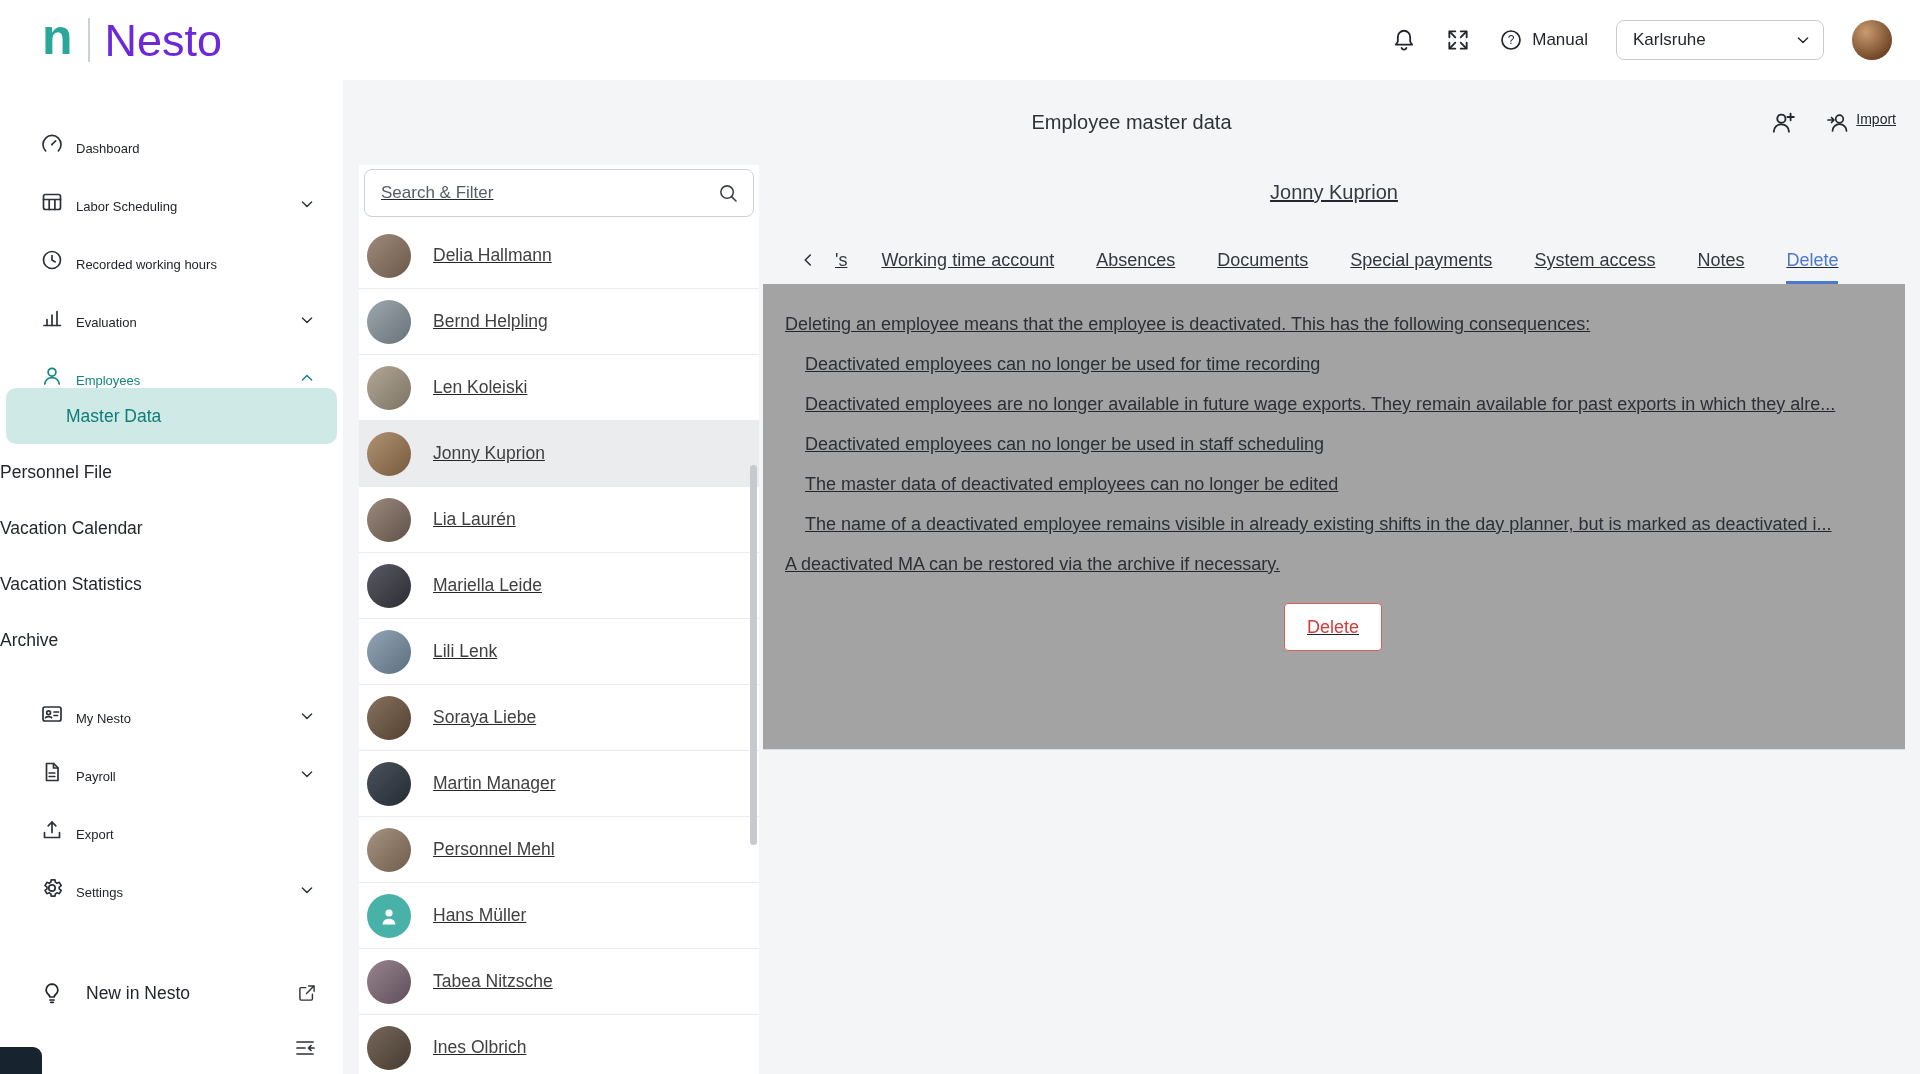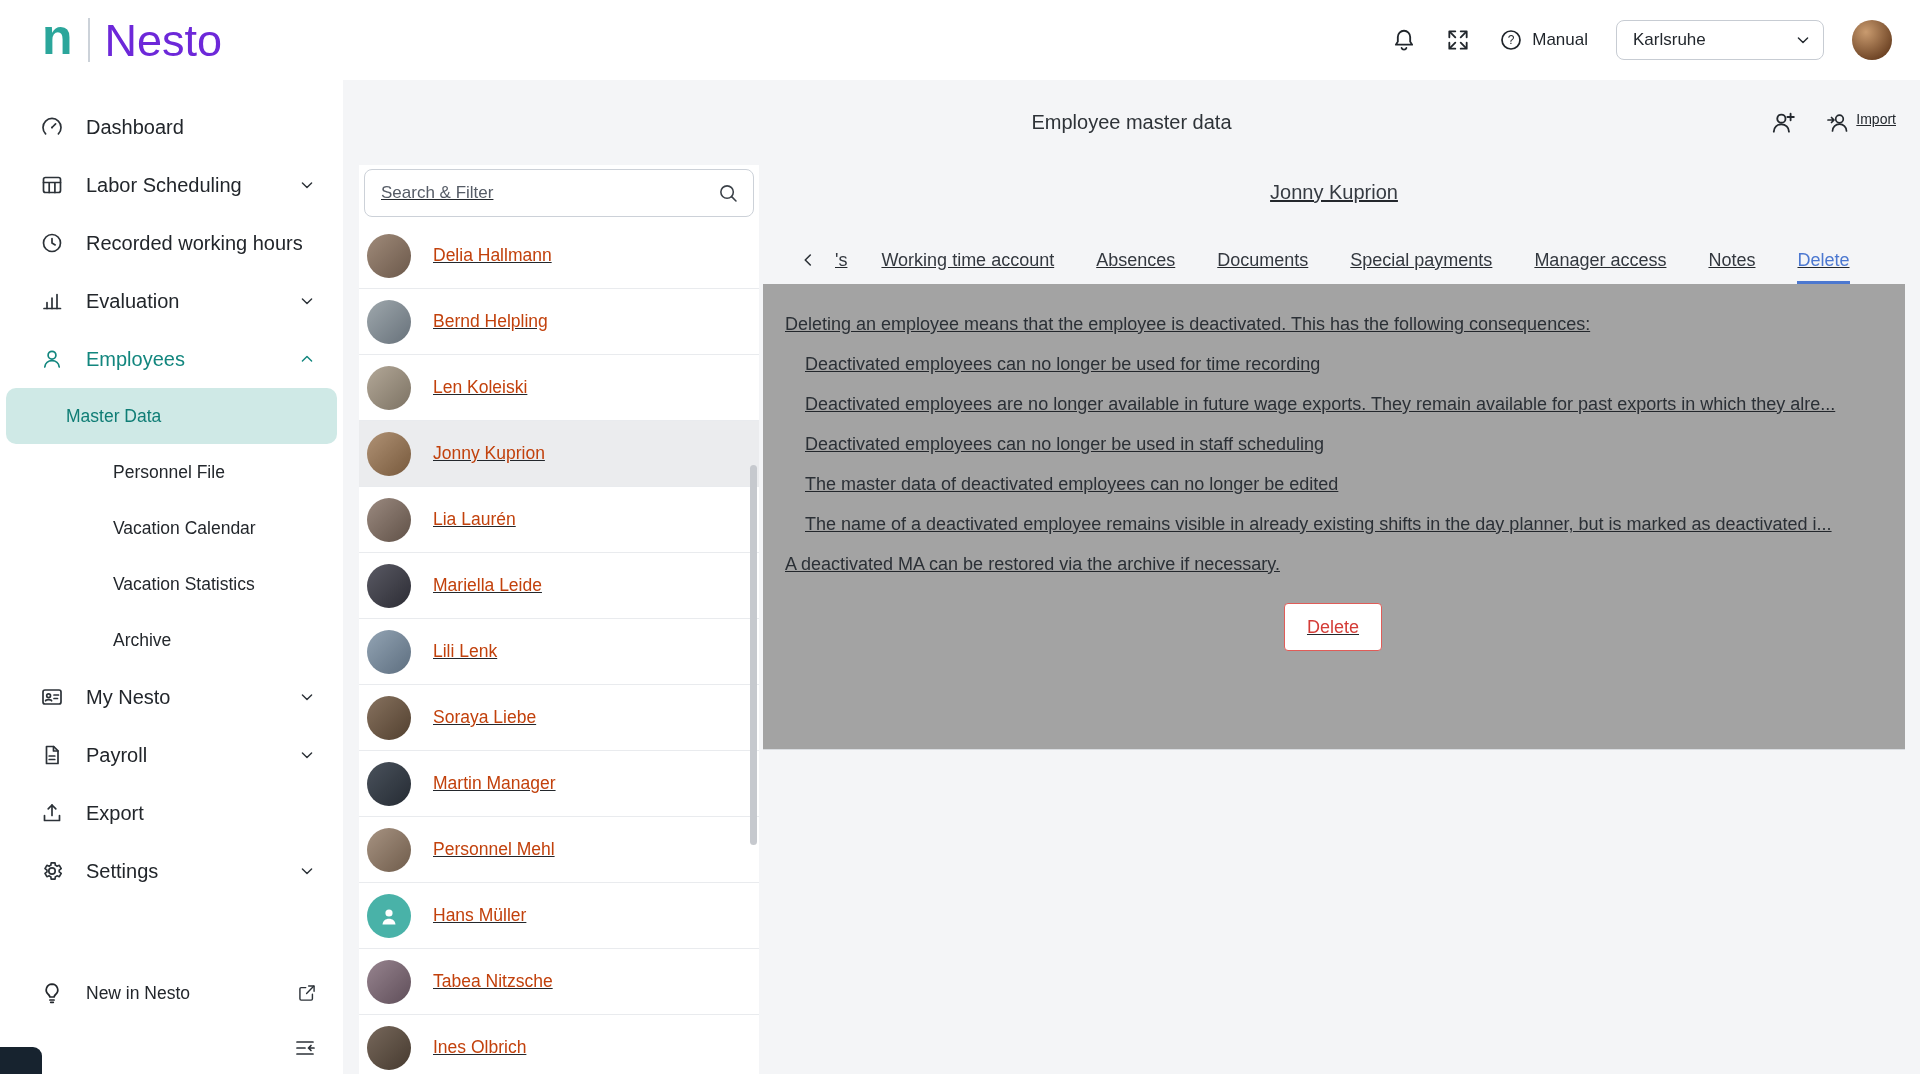--- a/index.html
+++ b/index.html
@@ -21,25 +21,25 @@
   .logo-name { font-size:45px; font-weight:500; color:#6d28d9; line-height:1; }
   .topbar-right { display:flex; align-items:center; gap:28px; }
   .top-icon { color:#21262c; cursor:pointer; }
   .manual { display:flex; align-items:center; gap:9px; font-size:17px; color:#1f242a; cursor:pointer; }
   .loc-select { width:208px; height:40px; border:1px solid #c7ccd3; border-radius:8px; background:#fff; display:flex; align-items:center; justify-content:space-between; padding:0 10px 0 16px; font-size:17px; color:#23282e; cursor:pointer; }
   .avatar-top { width:40px; height:40px; border-radius:50%; background:radial-gradient(circle at 35% 30%, #c99b6f, #6f4526 75%); cursor:pointer; }
 
   
   .shell { display:flex; height:994px; }
   .sidebar { width:343px; background:#fff; display:flex; flex-direction:column; padding-top:18px; flex-shrink:0; }
-  .nav-item { height:58px; display:flex; align-items:center; gap:22px; padding:0 26px 0 40px; font-size:20px; color:#22262b; cursor:pointer; }
+  .nav-item { height:58px; display:flex; align-items:flex-end; gap:12px; padding:0 26px 0 40px; font-size:13px; color:#22262b; cursor:pointer; }
   .nav-item .nav-ico { color:#2c3238; }
   .nav-item .chev { margin-left:auto; color:#2c3238; }
   .nav-item.teal, .nav-item.teal .nav-ico, .nav-item.teal .chev { color:#12867e; }
-  .sub-item { height:56px; display:flex; align-items:center; padding-left:66px; font-size:17.5px; color:#23272c; cursor:pointer;margin-left:47px; }
+  .sub-item { height:56px; display:flex; align-items:center; font-size:17.5px; color:#23272c; cursor:pointer; }
   .sub-item.active { background:#cfe9e6; border-radius:10px; margin:0 6px; padding-left:60px; color:#0f7d75; }
   .side-footer { margin-top:auto; }
   .new-nesto { height:58px; display:flex; align-items:center; gap:22px; padding:0 26px 0 40px; font-size:17.5px; cursor:pointer; }
   .new-nesto .ext { margin-left:auto; color:#2c3238; }
   .collapse-row { height:52px; display:flex; align-items:center; justify-content:flex-end; padding-right:26px; color:#2c3238; }
   .corner-block { position:fixed; left:0; bottom:0; width:42px; height:27px; background:#17232f; border-radius:0 9px 0 0; }
 
   
   .main { flex:1; display:flex; flex-direction:column; min-width:0;text-decoration:underline; }
   .main-header { height:85px; position:relative; display:flex; align-items:center; }
@@ -50,21 +50,21 @@
 
   .content { flex:1; display:flex; gap:4px; padding:0 15px 0 16px; overflow:hidden; }
 
   
   .list-panel { width:400px; background:#fff; position:relative; flex-shrink:0; display:flex; flex-direction:column; }
   .search-box { margin:4px 5px 6px 5px; height:48px; border:1px solid #ccd1d8; border-radius:8px; background:#fff; display:flex; align-items:center; padding:0 14px 0 16px; flex-shrink:0; }
   .search-box input { border:none; outline:none; flex:1; font-size:17px; color:#2b3036; background:transparent; font-family:inherit; }
   .search-box input::placeholder { color:#565c66; }
   .search-box .s-ico { color:#3b4148; }
   .emp-rows { overflow:hidden; }
-  .emp-row { height:66px; display:flex; align-items:center; gap:22px; padding:0 10px 0 8px; border-bottom:1px solid #e9ebee; font-size:17.5px; color:#c2410c; cursor:pointer; }
+  .emp-row { height:66px; display:flex; align-items:center; gap:22px; padding:0 10px 0 8px; border-bottom:1px solid #e9ebee; font-size:17.5px; color:#404040; cursor:pointer; }
   .emp-row.selected { background:#ebecee; }
   .emp-avatar { width:44px; height:44px; border-radius:50%; flex-shrink:0; display:flex; align-items:center; justify-content:center; }
   .av0{background:linear-gradient(135deg,#a08b7a,#6b584a);} .av1{background:linear-gradient(135deg,#9fa8ad,#67717a);}
   .av2{background:linear-gradient(135deg,#b3a898,#7c7263);} .av3{background:linear-gradient(135deg,#b09275,#77593c);}
   .av4{background:linear-gradient(135deg,#9b8a80,#605147);} .av5{background:linear-gradient(135deg,#5a5a64,#2c2c34);}
   .av6{background:linear-gradient(135deg,#93a4b4,#5d6e7f);} .av7{background:linear-gradient(135deg,#87725f,#52402f);}
   .av8{background:linear-gradient(135deg,#4a525c,#252b33);} .av9{background:linear-gradient(135deg,#a79382,#6f5c4b);}
   .av10{background:#49b2a8;} .av11{background:linear-gradient(135deg,#97848f,#5f4e59);}
   .av12{background:linear-gradient(135deg,#77685b,#463a2f);}
   .scroll-thumb { position:absolute; right:2px; top:300px; width:7px; height:380px; border-radius:4px; background:#c6c9ce; }
@@ -393,21 +393,21 @@
           <span class="tab-chevron">
               <svg class="ic i22" viewBox="0 0 24 24">
                 <path d="M14.5 6.5L9 12l5.5 5.5"></path>
               </svg>
             </span>
           <span class="tab-truncated">'s</span>
           <span class="tab">Working time account</span>
           <span class="tab">Absences</span>
           <span class="tab">Documents</span>
           <span class="tab">Special payments</span>
-          <span class="tab">Manager access</span>
+          <span class="tab">System access</span>
           <span class="tab">Notes</span>
           <span class="tab active">Delete</span>
         </div>
         <div class="detail-card">
           <div class="intro-line">Deleting an employee means that the employee is deactivated. This has the following consequences:</div>
           <div class="cons-line">Deactivated employees can no longer be used for time recording</div>
           <div class="cons-line">Deactivated employees are no longer available in future wage exports. They remain available for past exports in which they alre...</div>
           <div class="cons-line">Deactivated employees can no longer be used in staff scheduling</div>
           <div class="cons-line">The master data of deactivated employees can no longer be edited</div>
           <div class="cons-line">The name of a deactivated employee remains visible in already existing shifts in the day planner, but is marked as deactivated i...</div>

